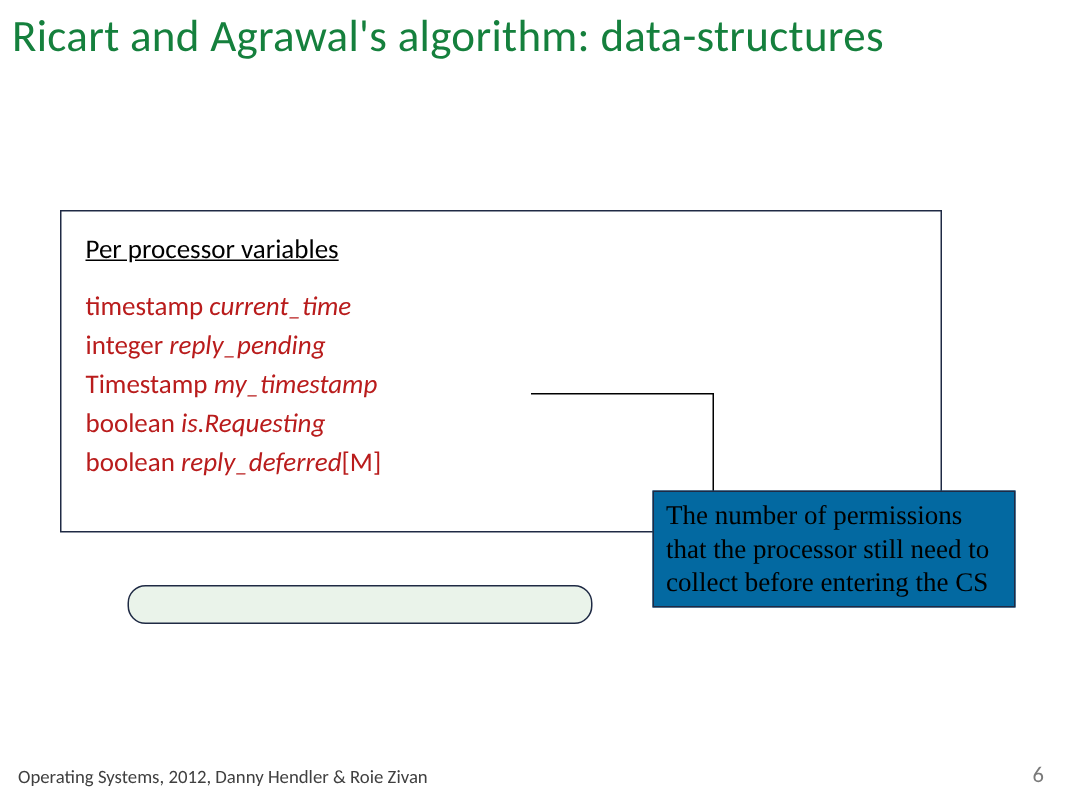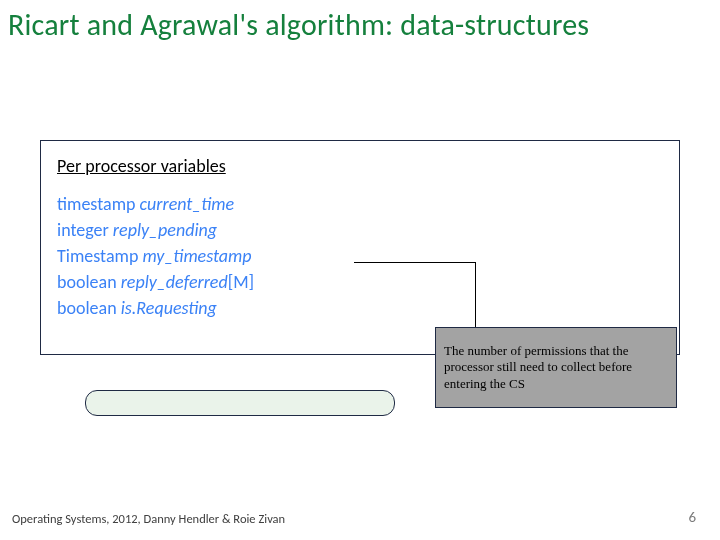--- a/index.html
+++ b/index.html
@@ -1,27 +1,27 @@
 <!DOCTYPE html>
 <html><head>
 <meta charset="utf-8">
 <style>
   * { margin: 0; padding: 0; box-sizing: border-box; }
   html, body { width: 720px; height: 540px; background: #fff; font-family: Calibri, Arial, sans-serif; overflow: hidden; }
   .slide { position: relative; width: 720px; height: 540px; }
   .title { position: absolute; left: 8px; top: 6px; font-size: 30px; color: #15803d; font-weight: 400; letter-spacing: 0.2px; }
-  .box { position: absolute; left: 40px; top: 140px; width: 640px; height: 215px; border: 1.5px solid #1f2a44; background: #fff; padding: 14px 16px; }
+  .box { position: absolute; left: 40px; top: 140px; width: 588px; height: 215px; border: 1.5px solid #1f2a44; background: #fff; padding: 14px 16px; }
   .box-heading { font-size: 18px; text-decoration: underline; color: #000; margin-bottom: 14px; }
-  .varlist { font-size: 18px; color: #3b82f6; line-height: 1.45; }
+  .varlist { font-size: 18px; color: #b91c1c; line-height: 1.45; }
   .varline { }
   .word { }
   .ital { font-style: italic; }
   .highlight { position: absolute; left: 44px; top: 249px; width: 310px; height: 26px; border: 1.5px solid #1f2a44; border-radius: 12px; background: #eaf3ea; z-index: 1; }
   .varlist, .box-heading { position: relative; z-index: 2; }
-  .callout { position: absolute; left: 435px; top: 327px; width: 242px; border: 1.5px solid #1f2a44; background: #a3a3a3; padding: 15px 8px; font-family: "Times New Roman", Times, serif; font-size: 13px; line-height: 1.25; z-index: 3; }
+  .callout { position: absolute; left: 435px; top: 327px; width: 242px; border: 1.5px solid #1f2a44; background: #0369a1; padding: 4px 8px; font-family: "Times New Roman", Times, serif; font-size: 18px; line-height: 1.25; z-index: 3; }
   .connector-h { position: absolute; left: 354px; top: 262px; width: 122px; height: 0; border-top: 1.5px solid #000; z-index: 2; }
   .connector-v { position: absolute; left: 475px; top: 262px; width: 0; height: 66px; border-left: 1.5px solid #000; z-index: 2; }
   .footer { position: absolute; left: 12px; bottom: 14px; font-size: 12.5px; color: #404040; }
   .pagenum { position: absolute; right: 24px; bottom: 14px; font-size: 15px; color: #7a7a7a; }
 </style>
 </head>
 <body>
 <div class="slide">
 
   <div class="title">Ricart and Agrawal's algorithm: data-structures</div>
@@ -37,25 +37,25 @@
       <div class="varline">
         <span class="word">integer</span>
         <span class="ital">reply_pending</span>
       </div>
       <div class="varline">
         <span class="word">Timestamp</span>
         <span class="ital">my_timestamp</span>
       </div>
       <div class="varline">
         <span class="word">boolean</span>
-        <span class="ital">reply_deferred</span><span class="word">[M]</span>
+        <span class="ital">is.Requesting</span>
       </div>
       <div class="varline">
         <span class="word">boolean</span>
-        <span class="ital">is.Requesting</span>
+        <span class="ital">reply_deferred</span><span class="word">[M]</span>
       </div>
     </div>
   </div>
 
   <div class="connector-h"></div>
   <div class="connector-v"></div>
 
   <div class="callout">The number of permissions that the processor still need to collect before entering the CS</div>
 
   <div class="footer">Operating Systems, 2012, Danny Hendler &amp; Roie Zivan</div>

